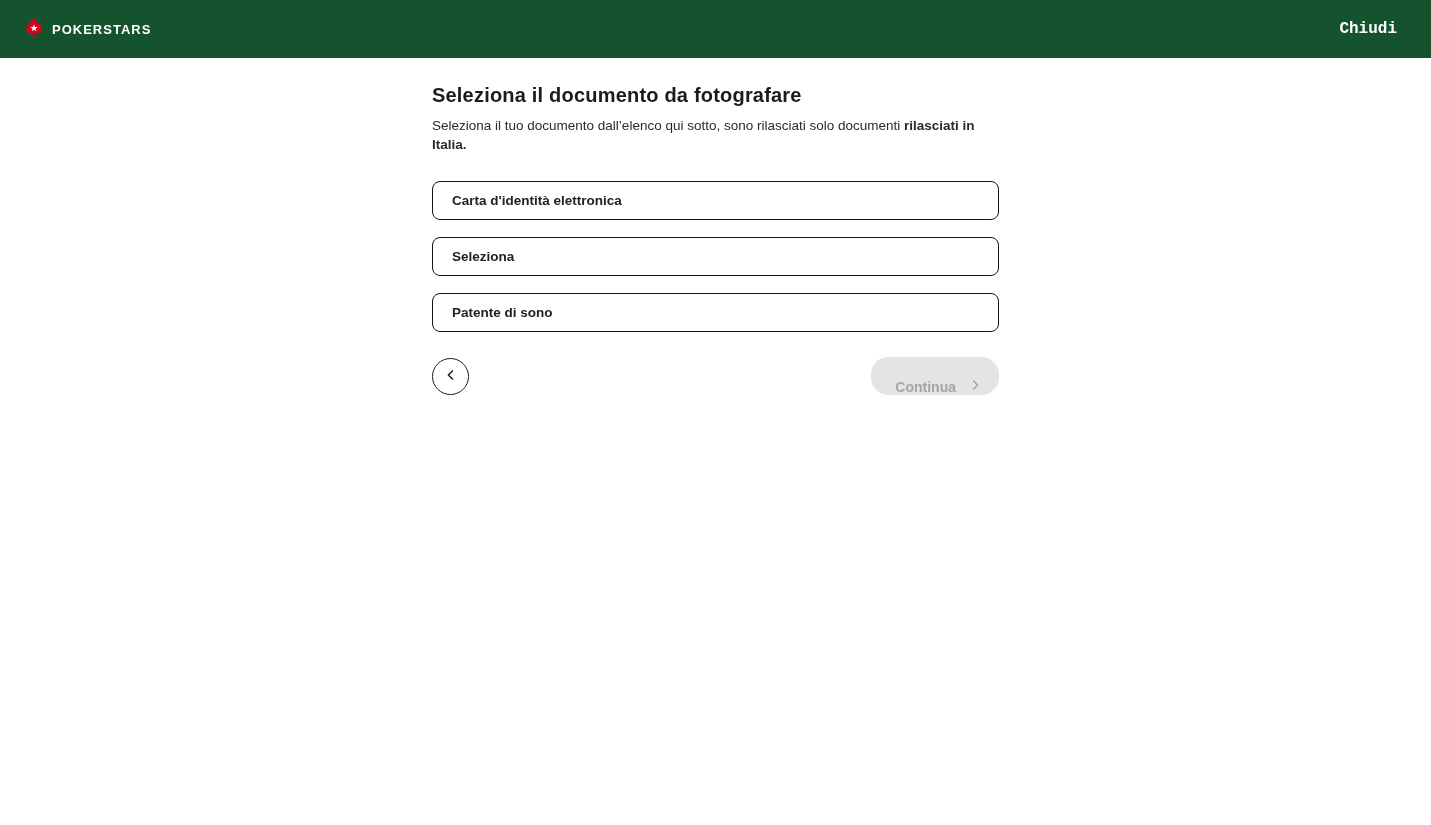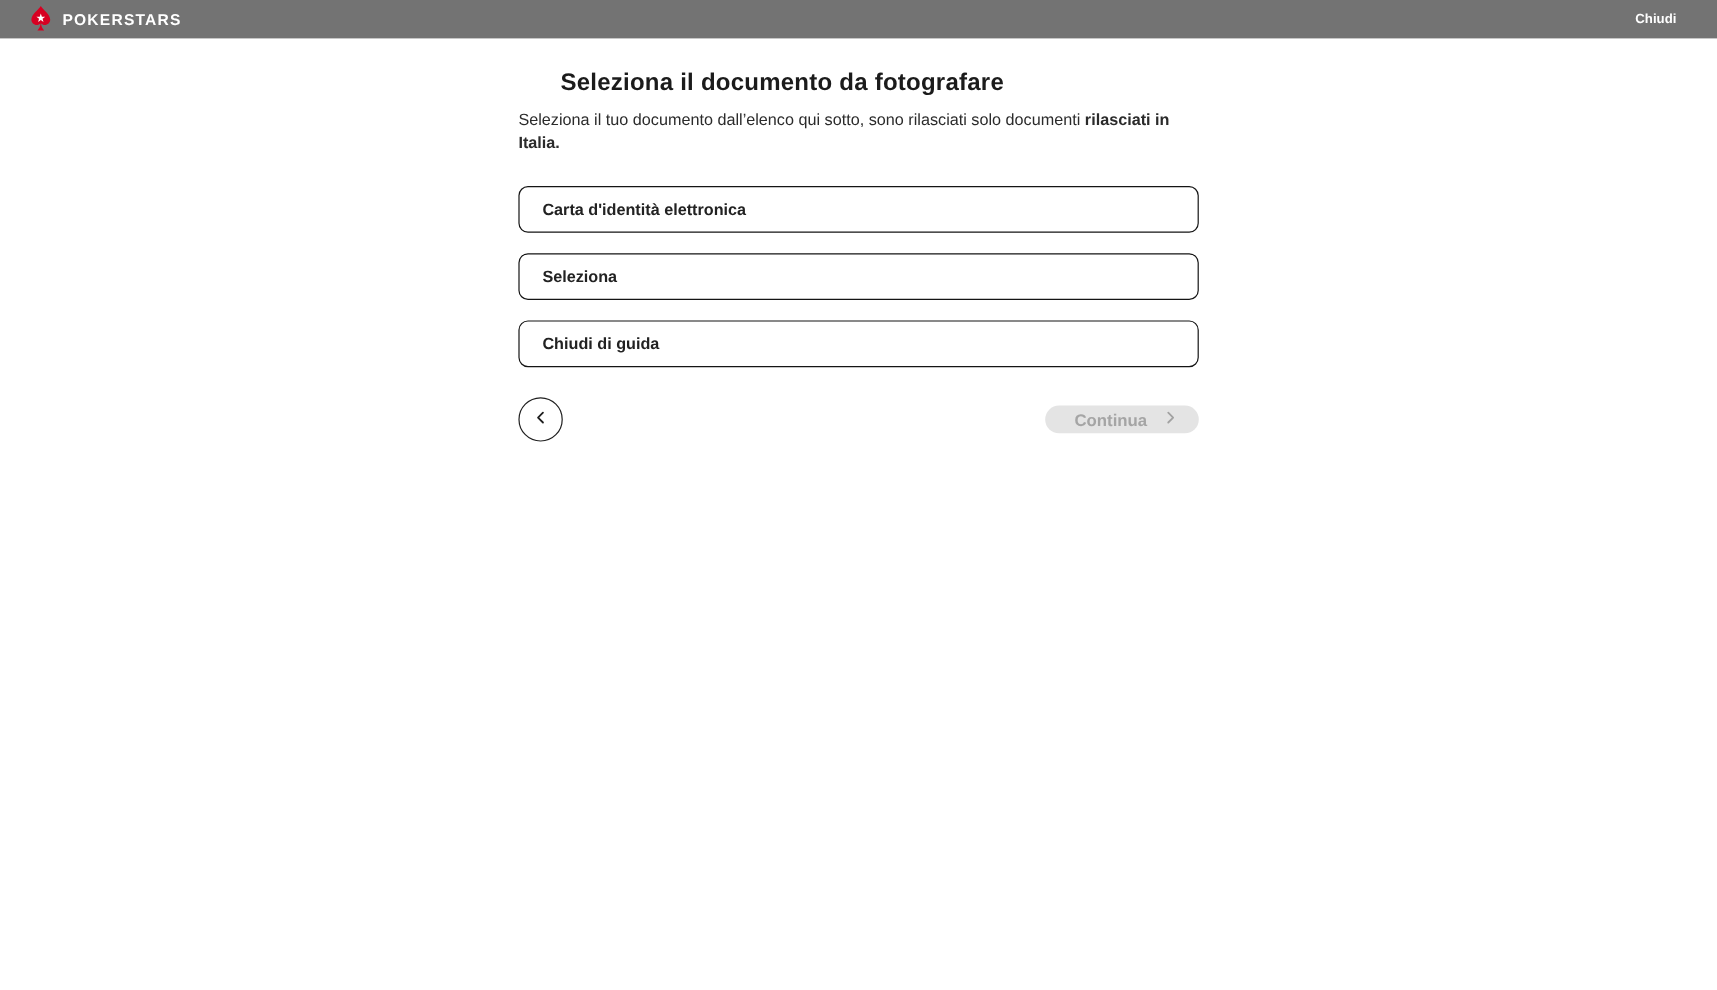--- a/index.html
+++ b/index.html
@@ -7,61 +7,60 @@
   html, body {
     width: 1431px;
     height: 825px;
     background: #ffffff;
     font-family: "Liberation Sans", sans-serif;
     overflow: hidden;
   }
 
   
   .topbar {
-    height: 32px;
-    background: #737373;
+    height: 58px;
+    background: #14532d;
     display: flex;
     align-items: center;
     justify-content: space-between;
     padding: 0 34px 0 24px;
   }
   .brand {
     display: flex;
     align-items: center;
     gap: 8px;
     cursor: default;
   }
   .brand-logo { display: block; width: 20px; height: 24px; }
   .brand-text {
     color: #ffffff;
     font-size: 13px;
     font-weight: bold;
     letter-spacing: 1px;
   }
   .close-link {
     color: #ffffff;
-    font-size: 11px;
+    font-size: 16px;
     font-weight: bold;
     cursor: pointer;
     background: none;
     border: none;
-    font-family: Liberation Sans, sans-serif;
+    font-family: Liberation Mono, monospace;
   }
 
   
   .content {
     width: 567px;
     margin: 26px auto 0;
   }
   .page-title {
     font-size: 20px;
     font-weight: bold;
     color: #1b1b1b;
     letter-spacing: 0.2px;
-    margin-left: 35px;
   }
   .page-subtitle {
     margin-top: 10px;
     font-size: 13.5px;
     line-height: 18.5px;
     color: #2b2b2b;
   }
   .page-subtitle b { font-weight: bold; }
 
   .options {
@@ -97,30 +96,30 @@
     height: 37px;
     border-radius: 50%;
     border: 1.5px solid #1f1f1f;
     background: #ffffff;
     display: flex;
     align-items: center;
     justify-content: center;
     cursor: pointer;
   }
   .continue-btn {
-    height: 23px;
+    height: 38px;
     border: none;
     border-radius: 17.5px;
     background: #e4e4e4;
     color: #a5a5a5;
     font-family: inherit;
     font-size: 14px;
     font-weight: bold;
     display: flex;
-    align-items: center;
+    align-items: flex-end;
     gap: 12px;
     padding: 0 17px 0 24px;
     cursor: default;
   }
   .chev { display: block; }
 </style>
 </head>
 <body>
 
 <header class="topbar">
@@ -142,21 +141,21 @@
   <p class="page-subtitle"><span>Seleziona il tuo documento dall’elenco qui sotto, sono rilasciati solo documenti </span><b>rilasciati in Italia.</b></p>
 
   <ul class="options">
     <li class="option-card">
       <span class="option-label">Carta d'identità elettronica</span>
     </li>
     <li class="option-card">
       <span class="option-label">Seleziona</span>
     </li>
     <li class="option-card">
-      <span class="option-label">Chiudi di guida</span>
+      <span class="option-label">Patente di sono</span>
     </li>
   </ul>
 
   <div class="actions">
     <button class="back-btn" aria-label="Indietro">
       <span class="chev">
         <svg width="14" height="14" viewBox="0 0 24 24" aria-hidden="true">
           <polyline points="14.5 5 7.5 12 14.5 19" fill="none" stroke="#1f1f1f" stroke-width="2.6" stroke-linecap="round" stroke-linejoin="round"></polyline>
         </svg>
       </span>

